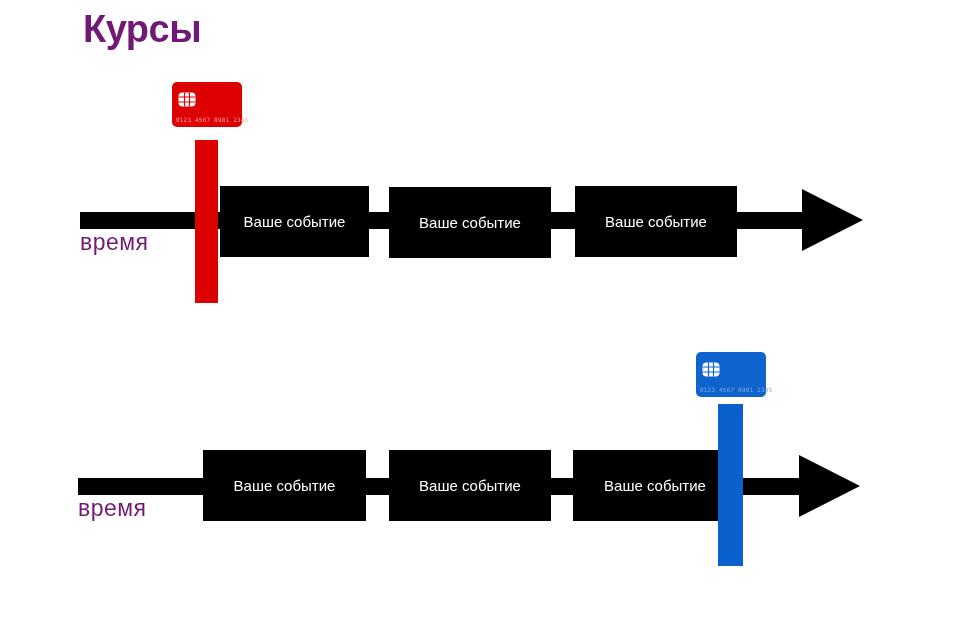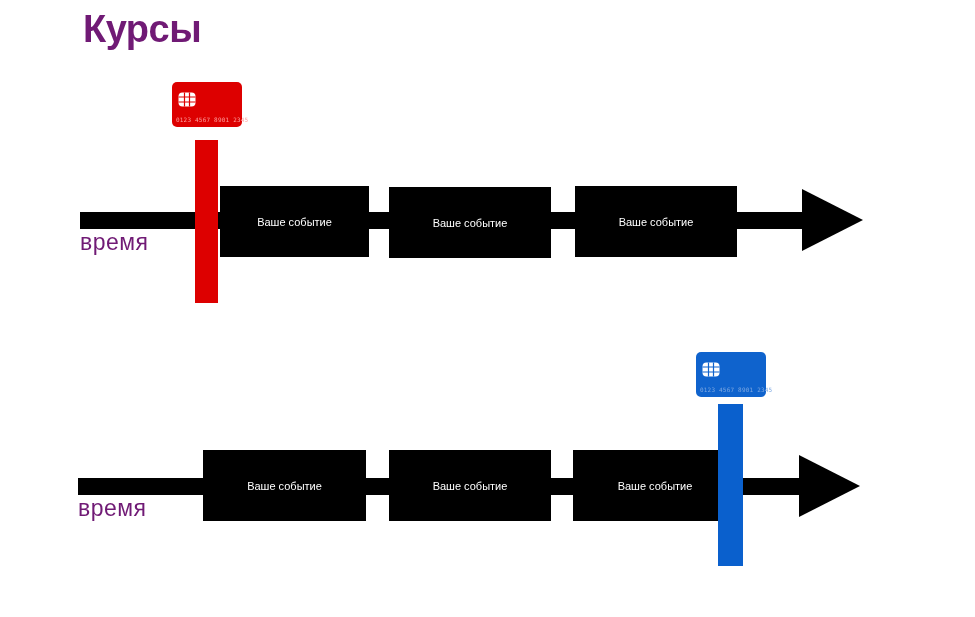--- a/index.html
+++ b/index.html
@@ -33,21 +33,21 @@
     position:absolute;font-size:23px;color:#701a75;z-index:2;
     letter-spacing:0.5px;
   }
   .axis-label.t1{left:80px;top:229px;}
   .axis-label.t2{left:78px;top:495px;}
   
   .event-box{
     position:absolute;height:71px;background:#000;z-index:2;
     display:flex;align-items:center;justify-content:center;
   }
-  .event-box .event-label{color:#fff;font-size:11px;}
+  .event-box .event-label{color:#fff;font-size:15px;}
   .event-box.b11{left:220px;top:186px;width:149px;}
   .event-box.b12{left:389px;top:187px;width:162px;}
   .event-box.b13{left:575px;top:186px;width:162px;}
   .event-box.b21{left:203px;top:450px;width:163px;}
   .event-box.b22{left:389px;top:450px;width:162px;}
   .event-box.b23{left:573px;top:450px;width:164px;}
   
   .marker-bar{position:absolute;z-index:3;}
   .marker-bar.red{left:195px;top:140px;width:23px;height:163px;background:#dd0000;}
   .marker-bar.blue{left:718px;top:404px;width:25px;height:162px;background:#0a60cd;}

